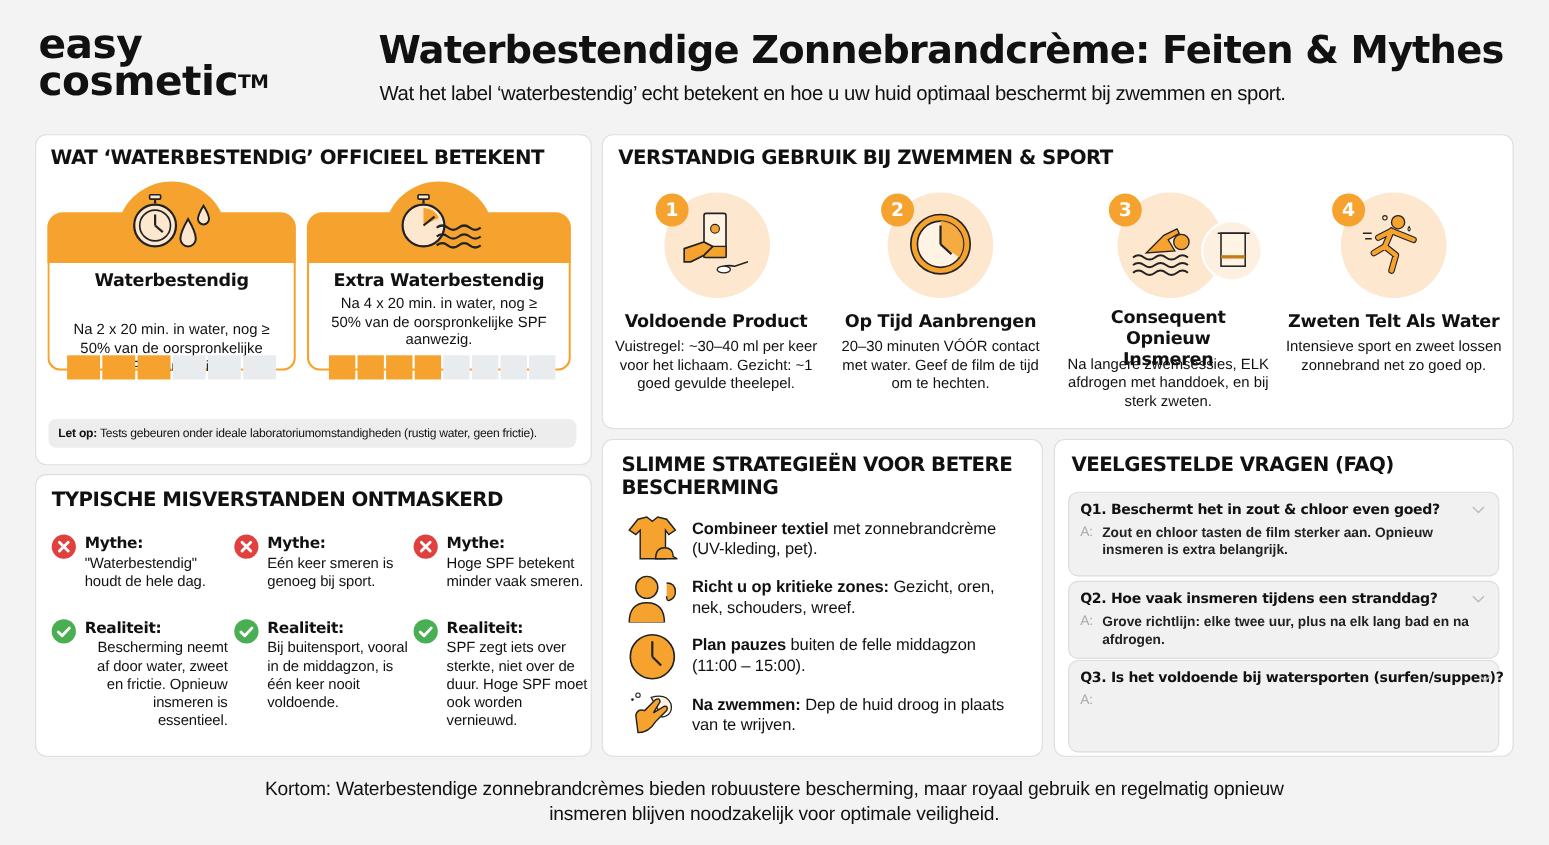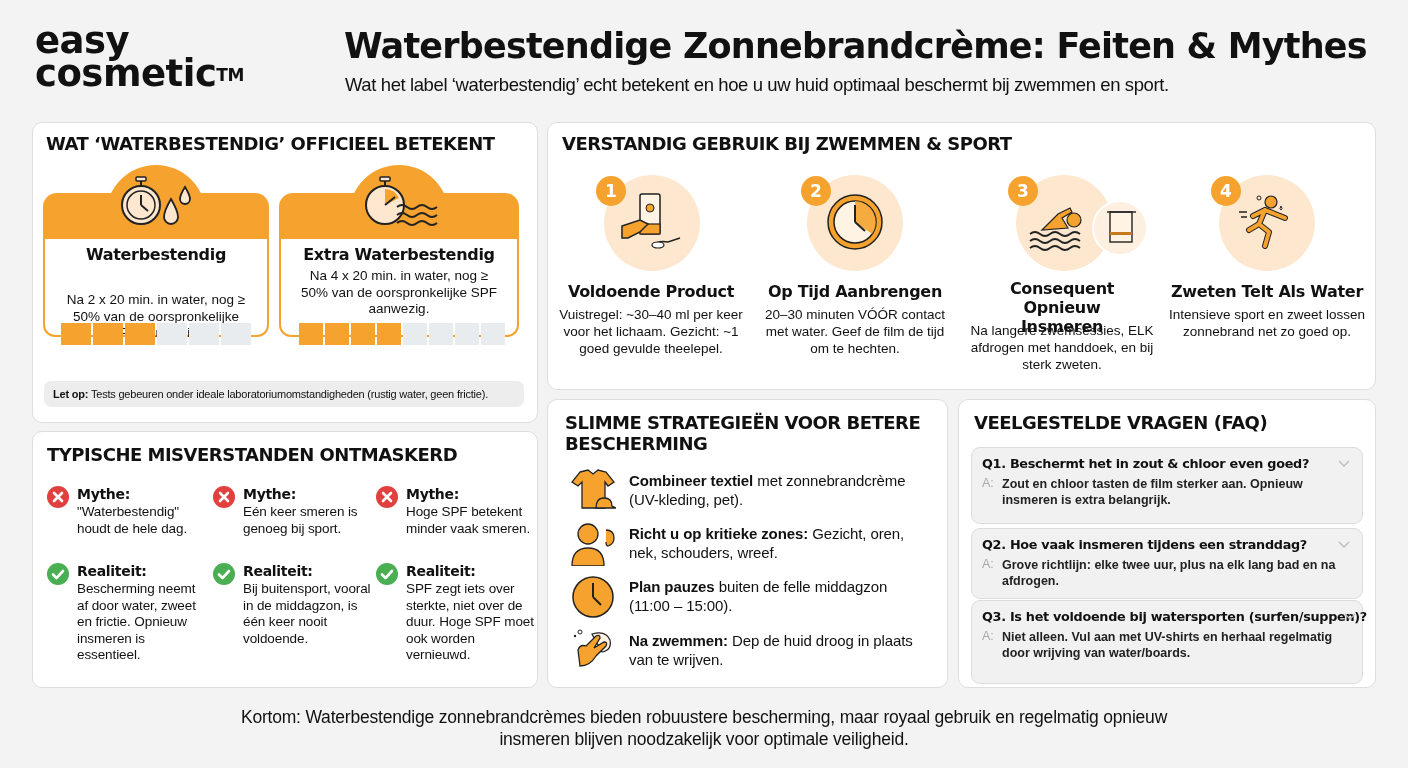--- a/index.html
+++ b/index.html
@@ -147,21 +147,21 @@
       </svg>
     </div>
   <div class="ml" style="top:0;">Mythe:</div>
   <div class="mt" style="top:18px;">"Waterbestendig" houdt de hele dag.</div>
   <div class="mi c" style="top:77px;">
       <svg width="22" height="22">
         <path d="M6 11.5 L9.5 15 L16 8" stroke="#fff" stroke-width="2.6" fill="none" stroke-linecap="round" stroke-linejoin="round"></path>
       </svg>
     </div>
   <div class="ml" style="top:77px;">Realiteit:</div>
-  <div class="mt" style="top:95px;">Bescherming neemt af door water, zweet en frictie. Opnieuw insmeren is essentieel.</div>
+  <div class="mt" style="top:95px;text-align:right;">Bescherming neemt af door water, zweet en frictie. Opnieuw insmeren is essentieel.</div>
 </div>
 
 <div class="myth-col" style="left:213px;top:486px;">
   <div class="mi x" style="top:0;">
       <svg width="22" height="22">
         <path d="M7 7 L15 15 M15 7 L7 15" stroke="#fff" stroke-width="2.6" stroke-linecap="round"></path>
       </svg>
     </div>
   <div class="ml" style="top:0;">Mythe:</div>
   <div class="mt" style="top:18px;">Eén keer smeren is genoeg bij sport.</div>
@@ -308,19 +308,18 @@
   <div class="faq-a-label">A:</div>
   <div class="faq-a">Grove richtlijn: elke twee uur, plus na elk lang bad en na afdrogen.</div>
 </div>
 
 <div class="faq" style="top:600px;height:84px;">
   <div class="faq-q">Q3. Is het voldoende bij watersporten (surfen/suppen)?</div>
   <svg class="faq-chev" viewBox="0 0 12 12" style="right:6px;">
       <path d="M1 4 L6 9 L11 4" fill="none" stroke="#bbb" stroke-width="1.3"></path>
     </svg>
   <div class="faq-a-label">A:</div>
-  <div class="faq-a">Niet alleen. Vul aan met UV-shirts en herhaal regelmatig door wrijving van water/boards.</div>
 </div>
 
 <div class="abs footer">
   <div>Kortom: Waterbestendige zonnebrandcrèmes bieden robuustere bescherming, maar royaal gebruik en regelmatig opnieuw</div>
   <div>insmeren blijven noodzakelijk voor optimale veiligheid.</div>
 </div>
 
 </body></html>

